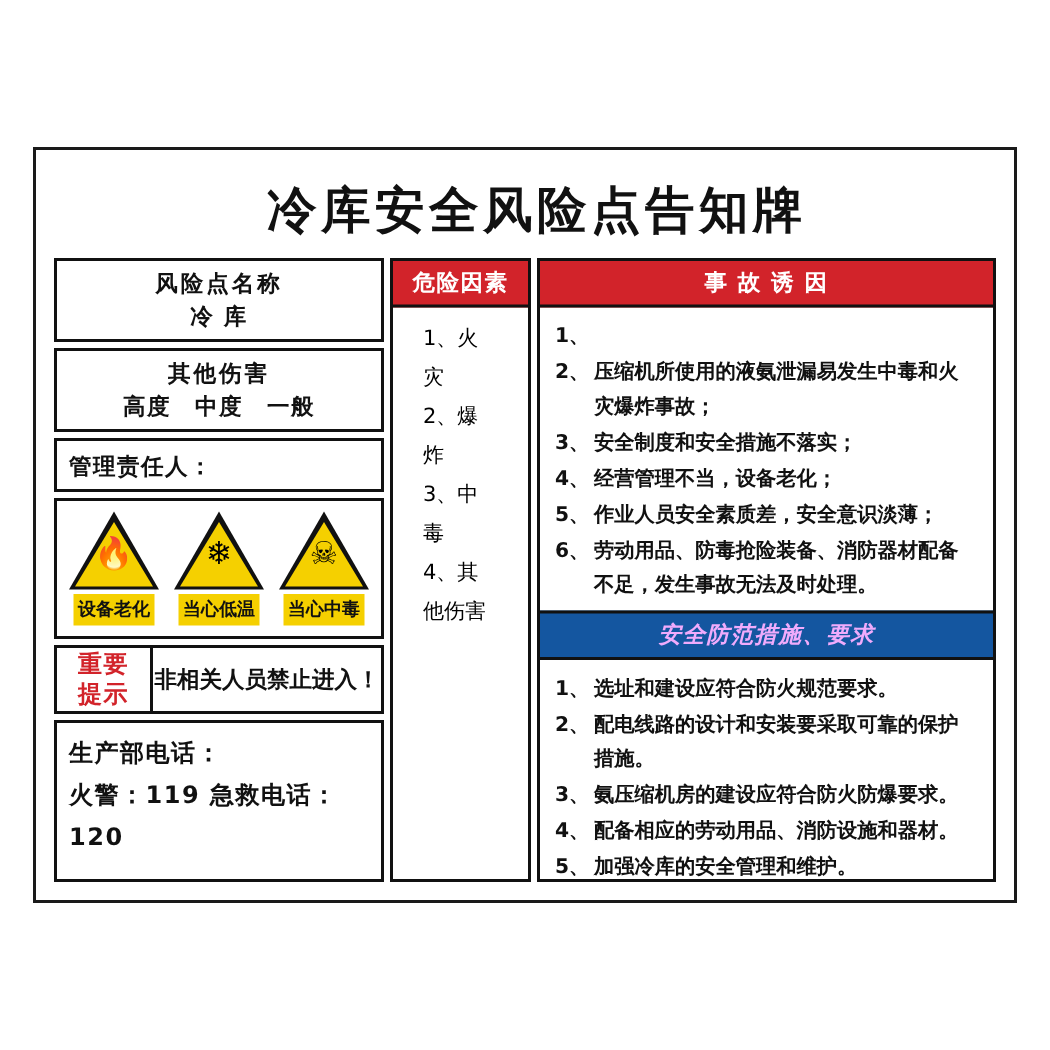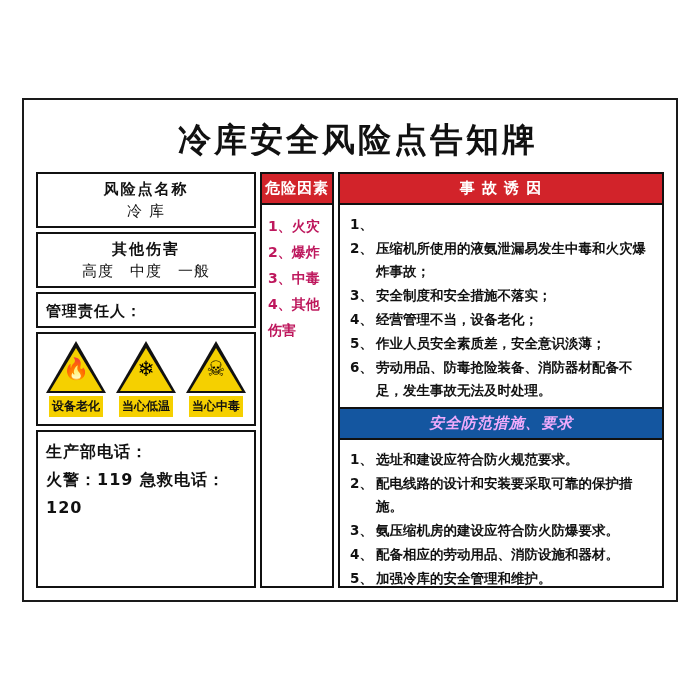--- a/index.html
+++ b/index.html
@@ -38,21 +38,21 @@
     bottom: 12px;
     display: flex;
     gap: 0;
   }
   .left-col {
     width: 220px;
     display: flex;
     flex-direction: column;
   }
   .mid-col {
-    width: 74px;
+    width: 94px;
     margin-left: 4px;
     border: 2px solid #111;
     box-sizing: border-box;
     display: flex;
     flex-direction: column;
   }
   .right-col {
     flex: 1;
     margin-left: 4px;
     border: 2px solid #111;
@@ -71,21 +71,21 @@
   }
   .lbox .line1 {
     font-size: 15px;
     font-weight: bold;
     color: #111;
     letter-spacing: 2px;
     line-height: 22px;
   }
   .lbox .line2 {
     font-size: 15px;
-    font-weight: normal;
+    font-weight: bold;
     color: #111;
     letter-spacing: 1px;
     line-height: 22px;
   }
   .lbox.resp {
     text-align: left;
     padding: 6px 8px;
     height: 36px;
   }
   .lbox.resp .line1 { letter-spacing: 1px; }
@@ -211,24 +211,24 @@
     font-size: 15px;
     font-weight: bold;
     text-align: center;
     padding: 5px 0;
     letter-spacing: 1px;
     border-top: 2px solid #111;
     border-bottom: 2px solid #111;
     font-style: italic;
   }
   .mid-list {
-    padding: 8px 6px;
+    padding: 8px 20px;
     font-size: 14px;
-    font-weight: bold;
-    color: #be185d;
+    font-weight: normal;
+    color: #000000;
     line-height: 26px;
   }
 
   .right-list {
     padding: 8px 10px 4px 10px;
     font-size: 13.5px;
     font-weight: bold;
     color: #111;
     line-height: 23px;
   }
@@ -290,20 +290,29 @@
         <div class="picto">
           <div class="tri-border">
             <div class="tri-outer"></div>
             <div class="tri-inner"></div>
             <div class="tri-glyph">☠</div>
           </div>
           <div class="picto-label">当心中毒</div>
         </div>
       </div>
 
+      <div class="notice">
+        <div class="notice-left">
+          <span>
+            <span>重要</span><br>
+            <span>提示</span>
+          </span>
+        </div>
+        <div class="notice-right">非相关人员禁止进入！</div>
+      </div>
 
       <div class="phones">
         <div class="l">生产部电话：</div>
         <div class="l">火警：119  急救电话：120</div>
       </div>
 
     </div>
 
     <div class="mid-col">
       <div class="hdr-red">危险因素</div>

